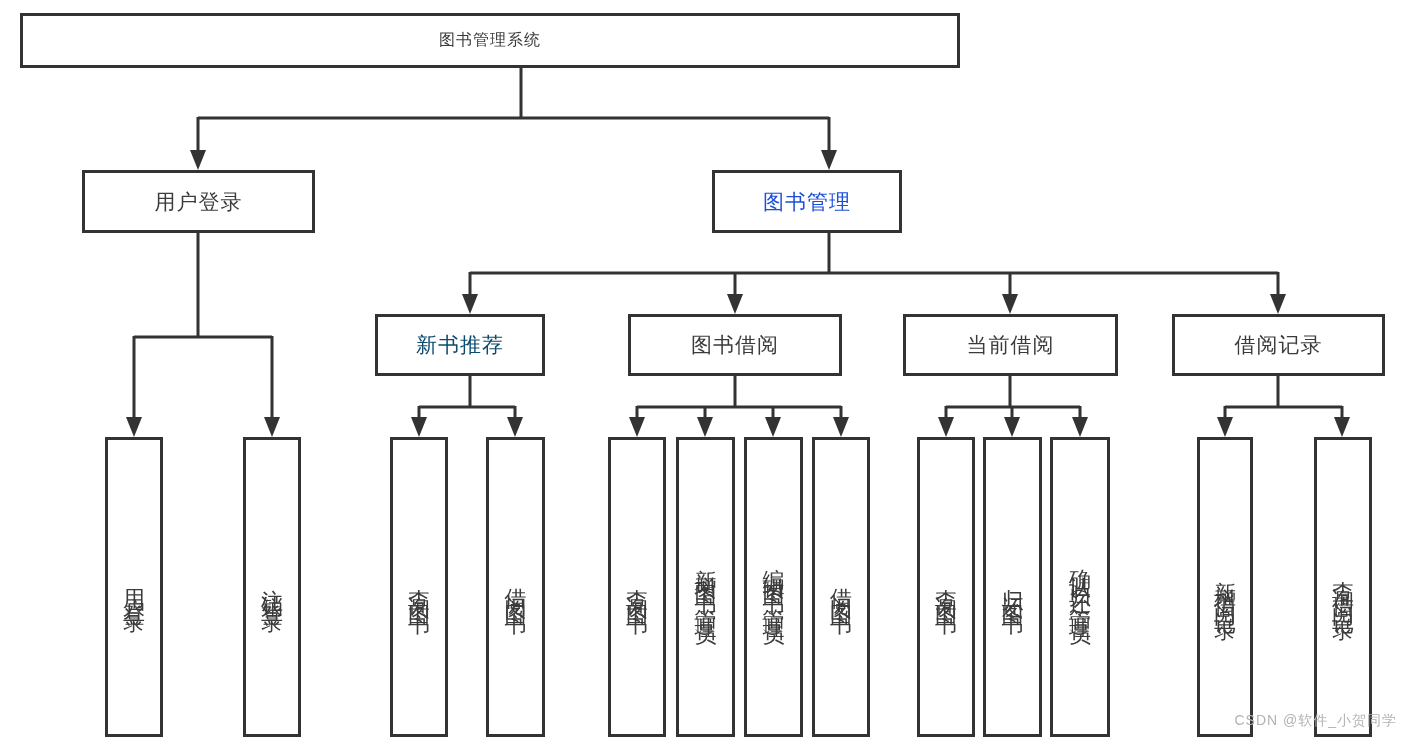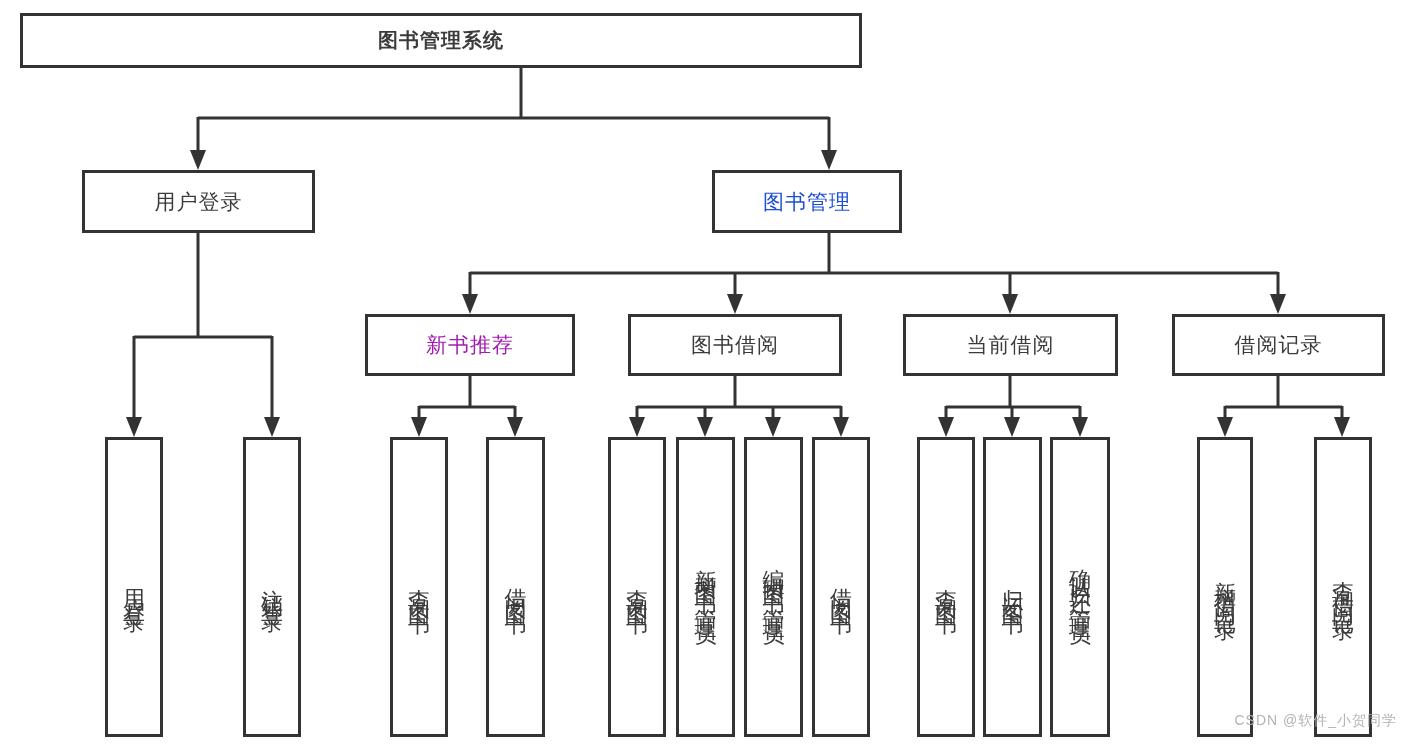--- a/index.html
+++ b/index.html
@@ -14,21 +14,21 @@
   .box{
     position:absolute;
     box-sizing:border-box;
     border:3px solid #333333;
     background:#ffffff;
     display:flex;align-items:center;justify-content:center;
     color:#3b3b3b;
     z-index:2;
   }
   .hbox{font-size:21px;letter-spacing:1px;}
-  .rootbox{left:20px;top:13px;width:842px;height:55px;font-size:20px;font-weight:bold;}
+  .rootbox{left:20px;top:13px;width:940px;height:55px;font-size:16px;}
   .l2{top:170px;height:63px;}
   .l3{top:314px;height:62px;}
   .leaf{top:437px;height:300px;}
   .vtext{
     writing-mode:vertical-rl;
     text-orientation:mixed;
     font-size:22px;
     letter-spacing:8px;
     line-height:1.1;
     white-space:nowrap;
@@ -100,21 +100,21 @@
     <span>图书管理系统</span>
   </div>
 
   <div class="box hbox l2" style="left: 82px; width: 233px; border-color: rgb(51, 51, 51); color: rgb(59, 59, 59);">
     <span>用户登录</span>
   </div>
   <div class="box hbox l2" style="left: 712px; width: 190px; border-color: rgb(51, 51, 51); color: #1d4ed8;">
     <span>图书管理</span>
   </div>
 
-  <div class="box hbox l3" style="left: 365px; width: 210px; border-color: rgb(51, 51, 51); color: #a21caf;">
+  <div class="box hbox l3" style="left: 375px; width: 170px; border-color: rgb(51, 51, 51); color: #0c4a6e;">
     <span>新书推荐</span>
   </div>
   <div class="box hbox l3" style="left: 628px; width: 214px; border-color: rgb(51, 51, 51); color: rgb(59, 59, 59); text-align: center;">
     <span>图书借阅</span>
   </div>
   <div class="box hbox l3" style="left: 903px; width: 215px; border-color: rgb(51, 51, 51); color: rgb(59, 59, 59);">
     <span>当前借阅</span>
   </div>
   <div class="box hbox l3" style="left: 1172px; width: 213px; border-color: rgb(51, 51, 51); color: rgb(59, 59, 59);">
     <span>借阅记录</span>

